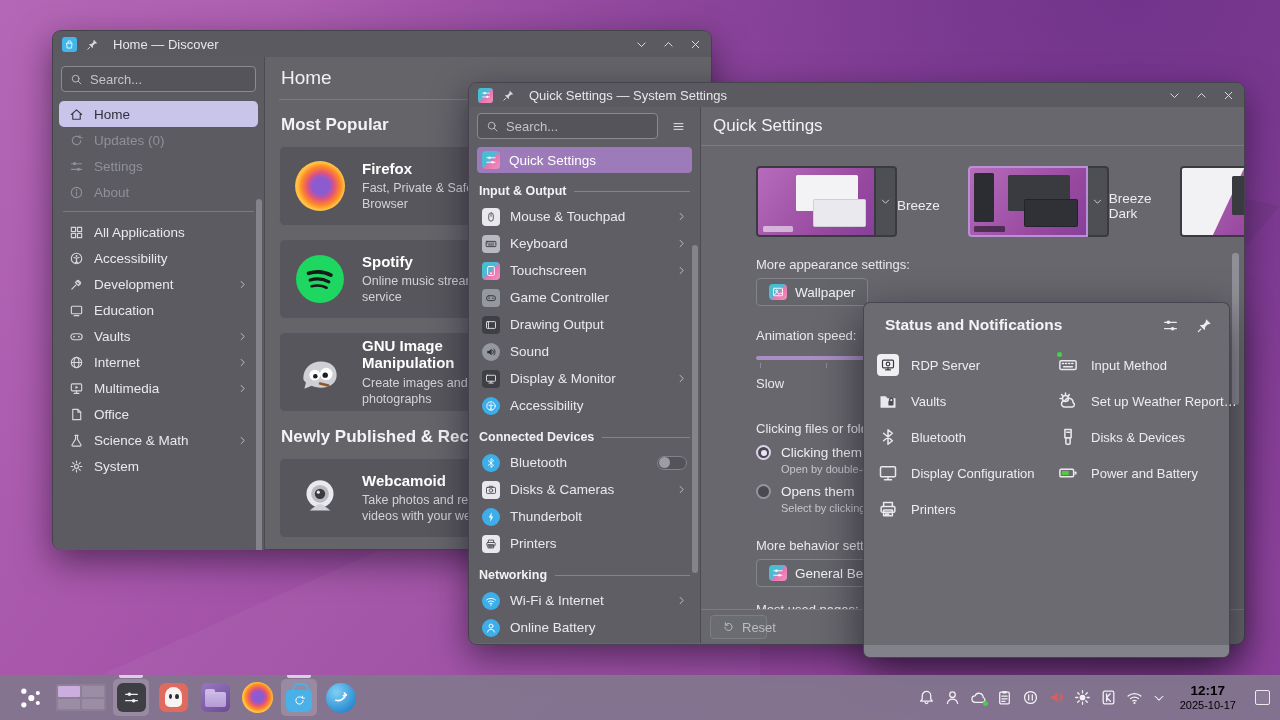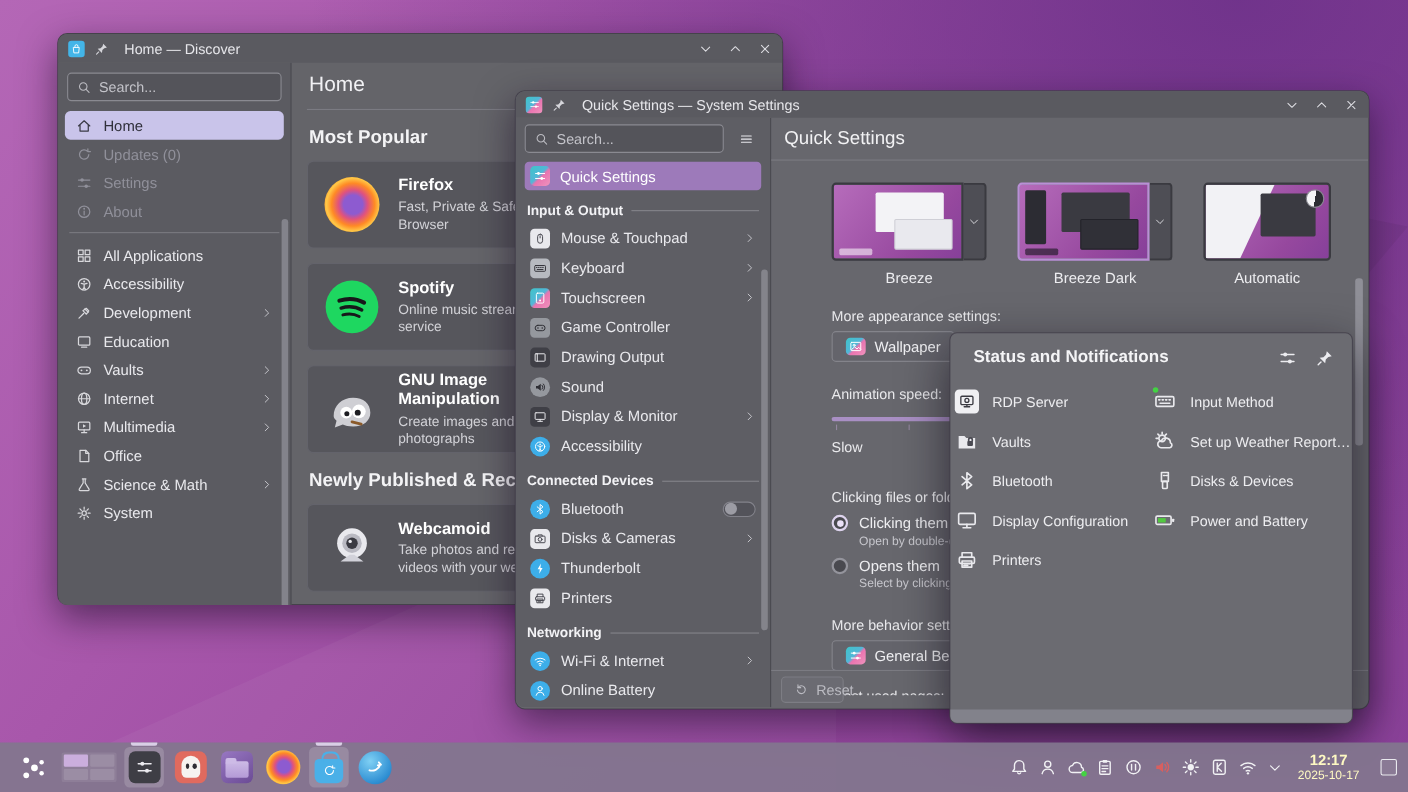--- a/index.html
+++ b/index.html
@@ -73,21 +73,21 @@
   .ch-circle{border-radius:50%}
   .tgl{margin-left:auto;width:30px;height:14px;border-radius:7px;background:#53535a;border:1px solid #82828a;position:relative;flex:0 0 30px}
   .tgl::after{content:"";position:absolute;left:1px;top:0.5px;width:11px;height:11px;border-radius:50%;background:#9c9ca4}
   .s-scroll{position:absolute;right:2px;top:138px;width:6px;height:328px;background:#8d8d95;border-radius:3px;opacity:.8}
   .s-main{flex:1;position:relative;overflow:hidden}
   .s-main-hdr{padding:9px 14px 9px 12px}
   .qs-h1{font-size:17px;font-weight:400;color:#f2f2f4}
   .s-scrollable{padding:13px 0 0 55px;position:relative}
   .form-label{font-size:13px;color:#e9e9ec}
   .themes{display:flex;align-items:flex-start;margin-top:7px}
-  .tgroup{display:flex;flex-direction:column;align-items:center;margin-right:28px}
+  .tgroup{display:flex;flex-direction:row;align-items:center;margin-right:28px}
   .tg-top{display:flex}
   .tcard{width:120px;height:71px;border:2px solid #3a3a40;border-radius:4px 0 0 4px;position:relative;overflow:hidden;background:linear-gradient(128deg,#b66cbb 0%,#96489e 70%,#86409a 100%)}
   .tcard.alone{border-radius:4px;width:116px}
   .tcard.selected{border-color:#b98fd6}
   .tstrip{width:21px;height:71px;background:#4e4e55;border:2px solid #3a3a40;border-left:none;border-radius:0 4px 4px 0;display:flex;align-items:center;justify-content:center;color:#e6e6ea}
   .tstrip span{width:11px;height:11px}
   .tg-label{margin-top:8px;font-size:13.5px;color:#ededf0}
   .pv{position:absolute;border-radius:1.5px}
   .pv-w1{left:33%;top:10%;width:53%;height:54%;background:#f3f3f6}
   .pv-w2{left:47%;top:46%;width:46%;height:42%;background:#e9e9ee;border:1px solid #cfcfd6}
@@ -115,21 +115,21 @@
   .s-footer{position:absolute;left:0;right:0;bottom:0;height:34px;border-top:1px solid #7b7b82;display:flex;align-items:center;padding:0 9px}
   .reset-btn{display:inline-flex;align-items:center;gap:7px;height:24px;padding:0 11px;background:#6b6b72;border:1px solid #7d7d84;border-radius:4px;font-size:13px;color:#bbbbc2}
   .reset-btn span{width:13px;height:13px}
   .c-scroll{position:absolute;right:5px;top:146px;width:7px;height:152px;background:#8f8f97;border-radius:3px}
 
   
   .status{left:863px;top:302px;width:367px;height:356px;background:#6b6b71;border-radius:7px;z-index:3;box-shadow:0 16px 44px rgba(12,6,20,.6)}
   .st-hdr{display:flex;align-items:center;padding:13px 16px 5px 21px}
   .st-title{font-size:15.5px;font-weight:600;color:#f4f4f6;flex:1}
   .st-hic{width:17px;height:17px;color:#ececf0;margin-left:17px}
-  .st-grid{display:grid;grid-template-columns:180px 1fr;padding:8px 4px 0 0}
+  .st-grid{display:grid;grid-template-columns:180px 1fr;padding:8px 4px 0 9px}
   .st-item{display:flex;align-items:center;gap:12px;height:36px;font-size:13px;color:#ededf0;padding:0 4px;white-space:nowrap}
   .st-ic{width:22px;height:22px;color:#e9e9ed;position:relative;flex:0 0 22px;display:flex;align-items:center;justify-content:center}
   .st-ic [data-icon]{width:20px;height:20px}
   .st-ic.boxed{background:#f0f0f3;border-radius:4px;color:#3a3a42}
   .st-ic.boxed [data-icon]{width:16px;height:16px}
   .gdot{position:absolute;left:0;top:-2px;width:5px;height:5px;border-radius:50%;background:#43d243}
   .st-footer{position:absolute;left:0;right:0;bottom:0;height:12px;background:#82828b;border-radius:0 0 6px 6px}
 
   
   .taskbar{position:absolute;left:0;right:0;bottom:0;height:45px;background:rgba(130,118,142,.93);display:flex;align-items:center;padding:0 10px;z-index:6}
@@ -154,21 +154,21 @@
   .tdolph::before{content:"";position:absolute;left:4px;top:9px;right:4px;bottom:5px;background:linear-gradient(180deg,#cdbbe6,#b49ad6);border-radius:2px}
   .tfx{width:31px;height:31px;border-radius:50%;background:radial-gradient(circle at 52% 48%,#8d5bd0 0 24%,#e0527e 37%,#ff8a25 54%,#ffc847 67%,#ff8a25 80%,#f05a1f 100%)}
   .tdisc{width:26px;height:22px;background:#4ab0e8;border-radius:4px 4px 6px 6px;position:relative;margin-top:6px;display:flex;align-items:center;justify-content:center}
   .tdisc::before{content:"";position:absolute;top:-7px;left:6px;width:13px;height:9px;border:2.5px solid #4ab0e8;border-bottom:none;border-radius:7px 7px 0 0}
   .tdisc span{width:13px;height:13px;color:#fff}
   .tkde{width:30px;height:30px;border-radius:50%;background:radial-gradient(circle at 35% 30%,#7fd0f4,#2f8fd3 70%,#1f6fb0);display:flex;align-items:center;justify-content:center}
   .tkde span{width:18px;height:18px;color:#fff}
   .tray{margin-left:auto;display:flex;align-items:center;gap:9px}
   .tic{width:17px;height:17px;color:#f1f1f4;position:relative}
   .tic.red{color:#d85f5f}
-  .clock{text-align:center;line-height:1.15;margin:8px 5px;color:#fef9c3}
+  .clock{text-align:center;line-height:1.15;margin:8px 5px;color:#000000}
   .clock .t{font-size:13.5px;font-weight:600}
   .clock .d{font-size:11px}
   .peek{width:15px;height:15px;border:1px solid #e9e9ee;border-radius:2px;background:rgba(255,255,255,.06);margin-left:5px}
 </style>
 </head>
 <body>
 
 <div class="desktop">
   <div class="facet1"></div>
   <div class="facet2"></div>

